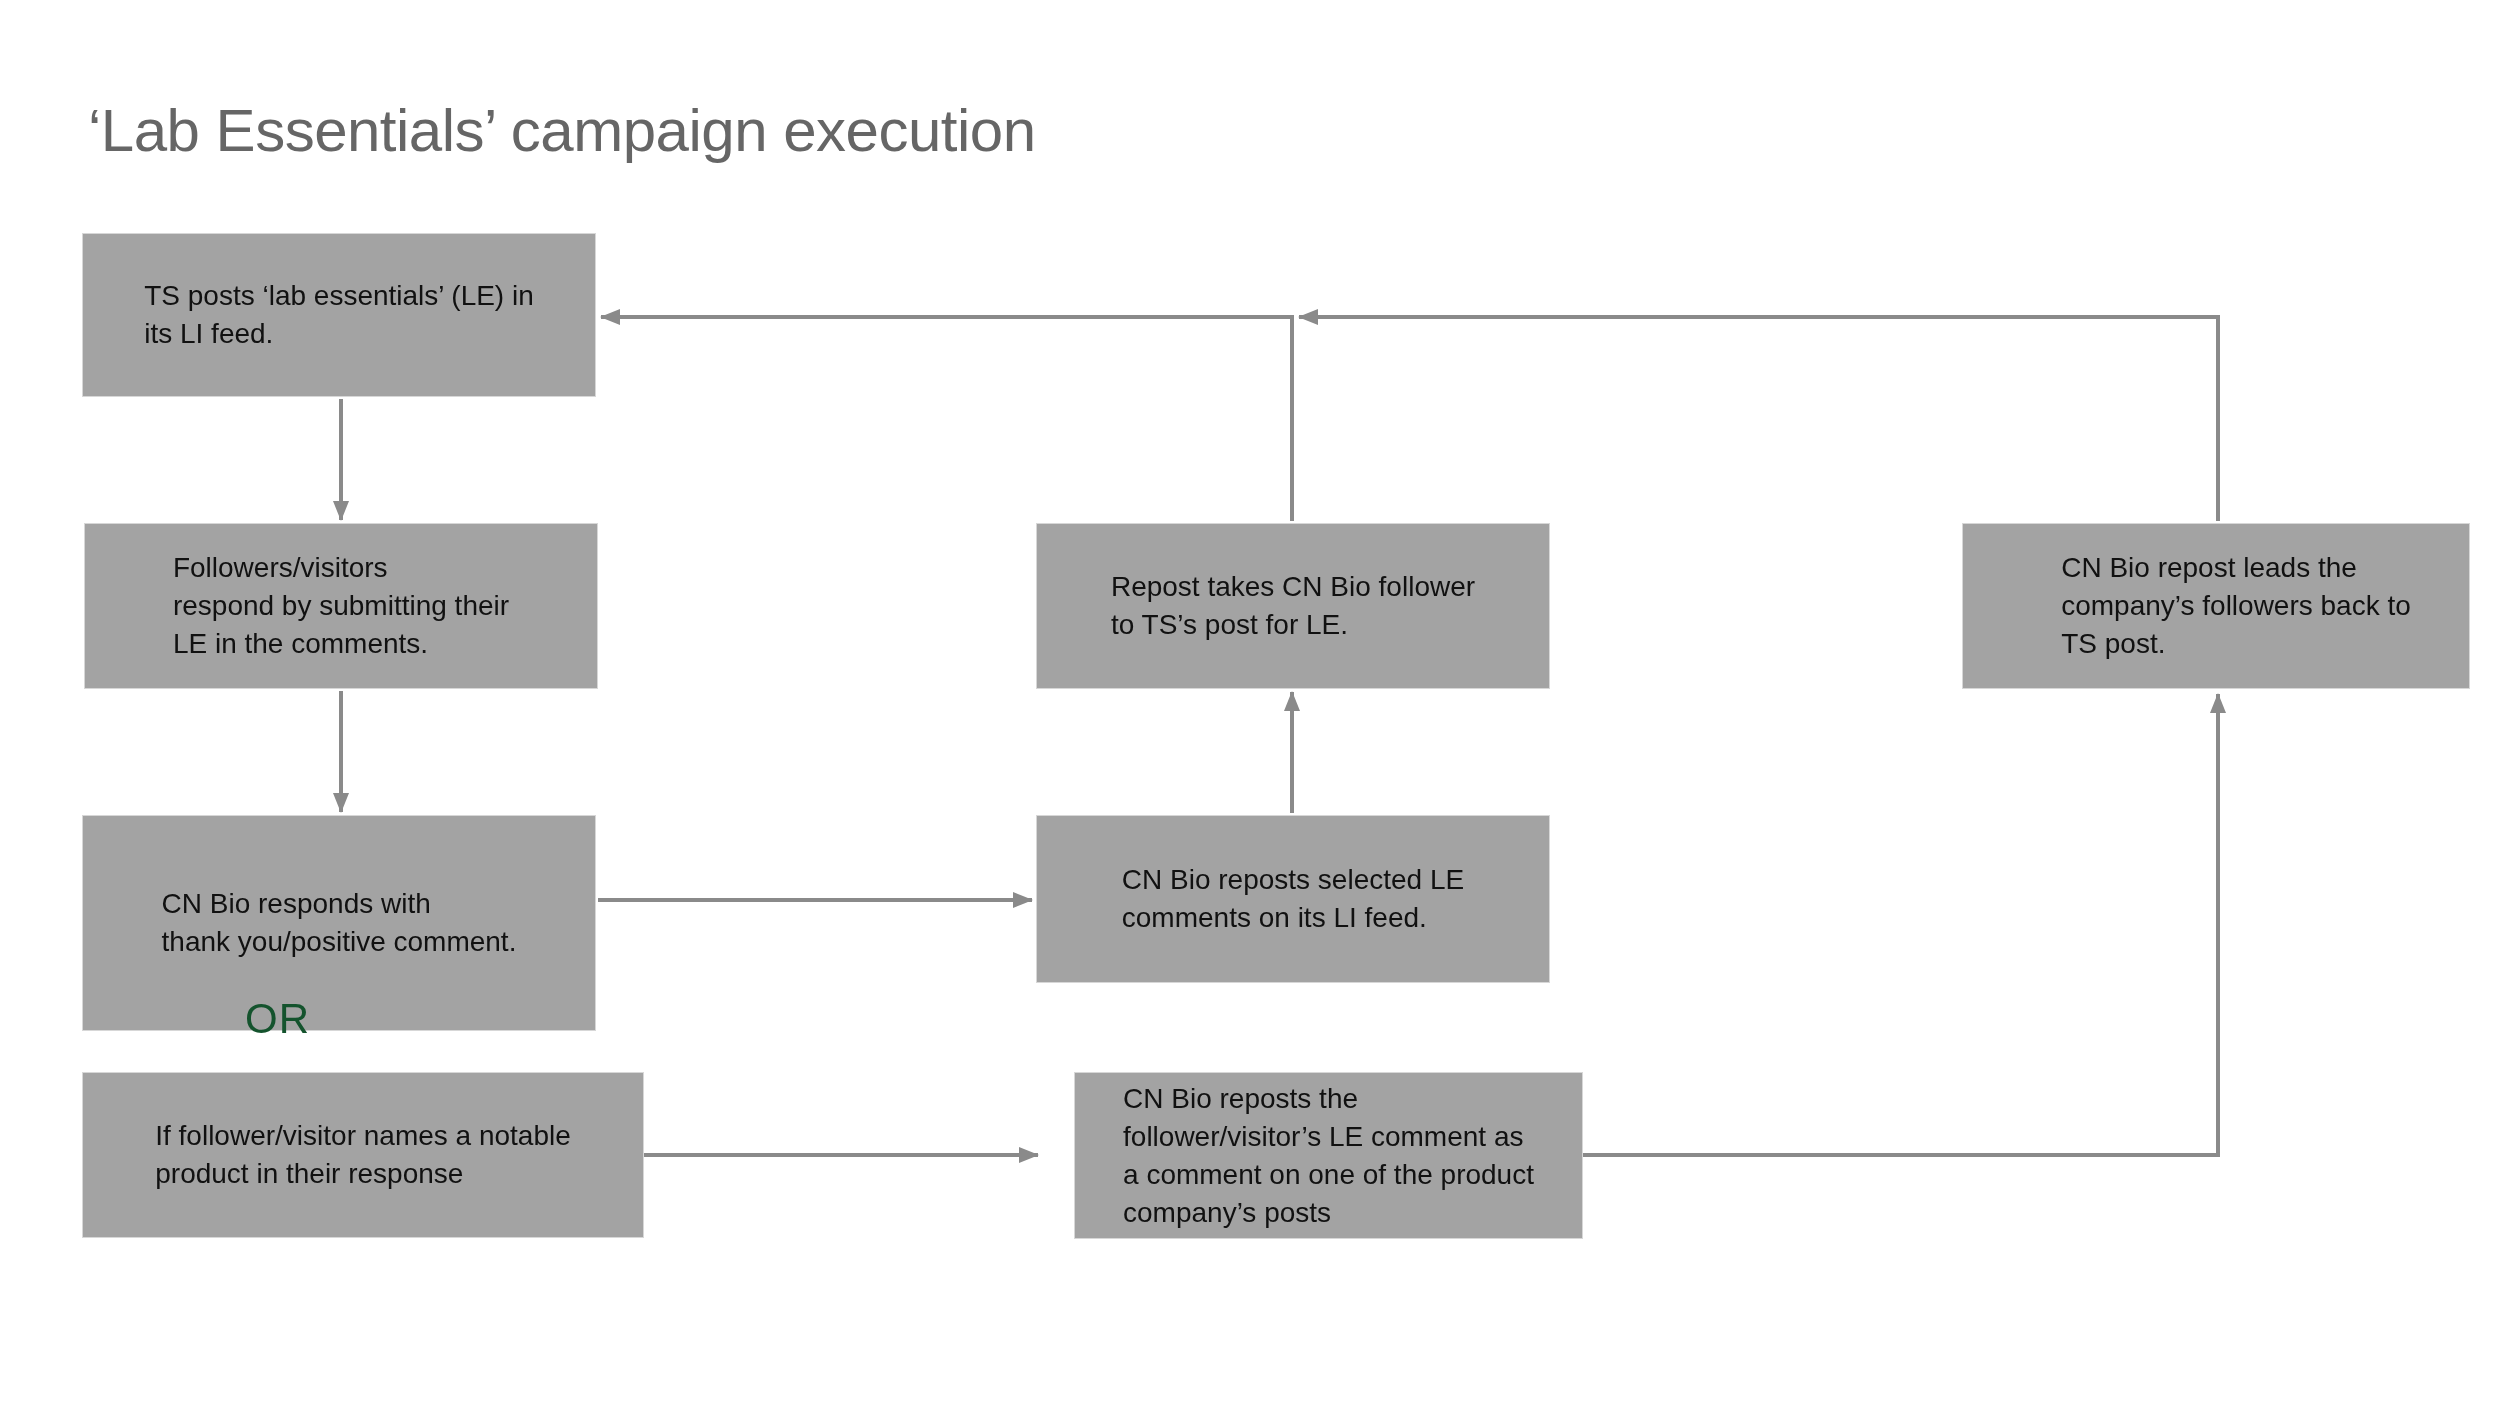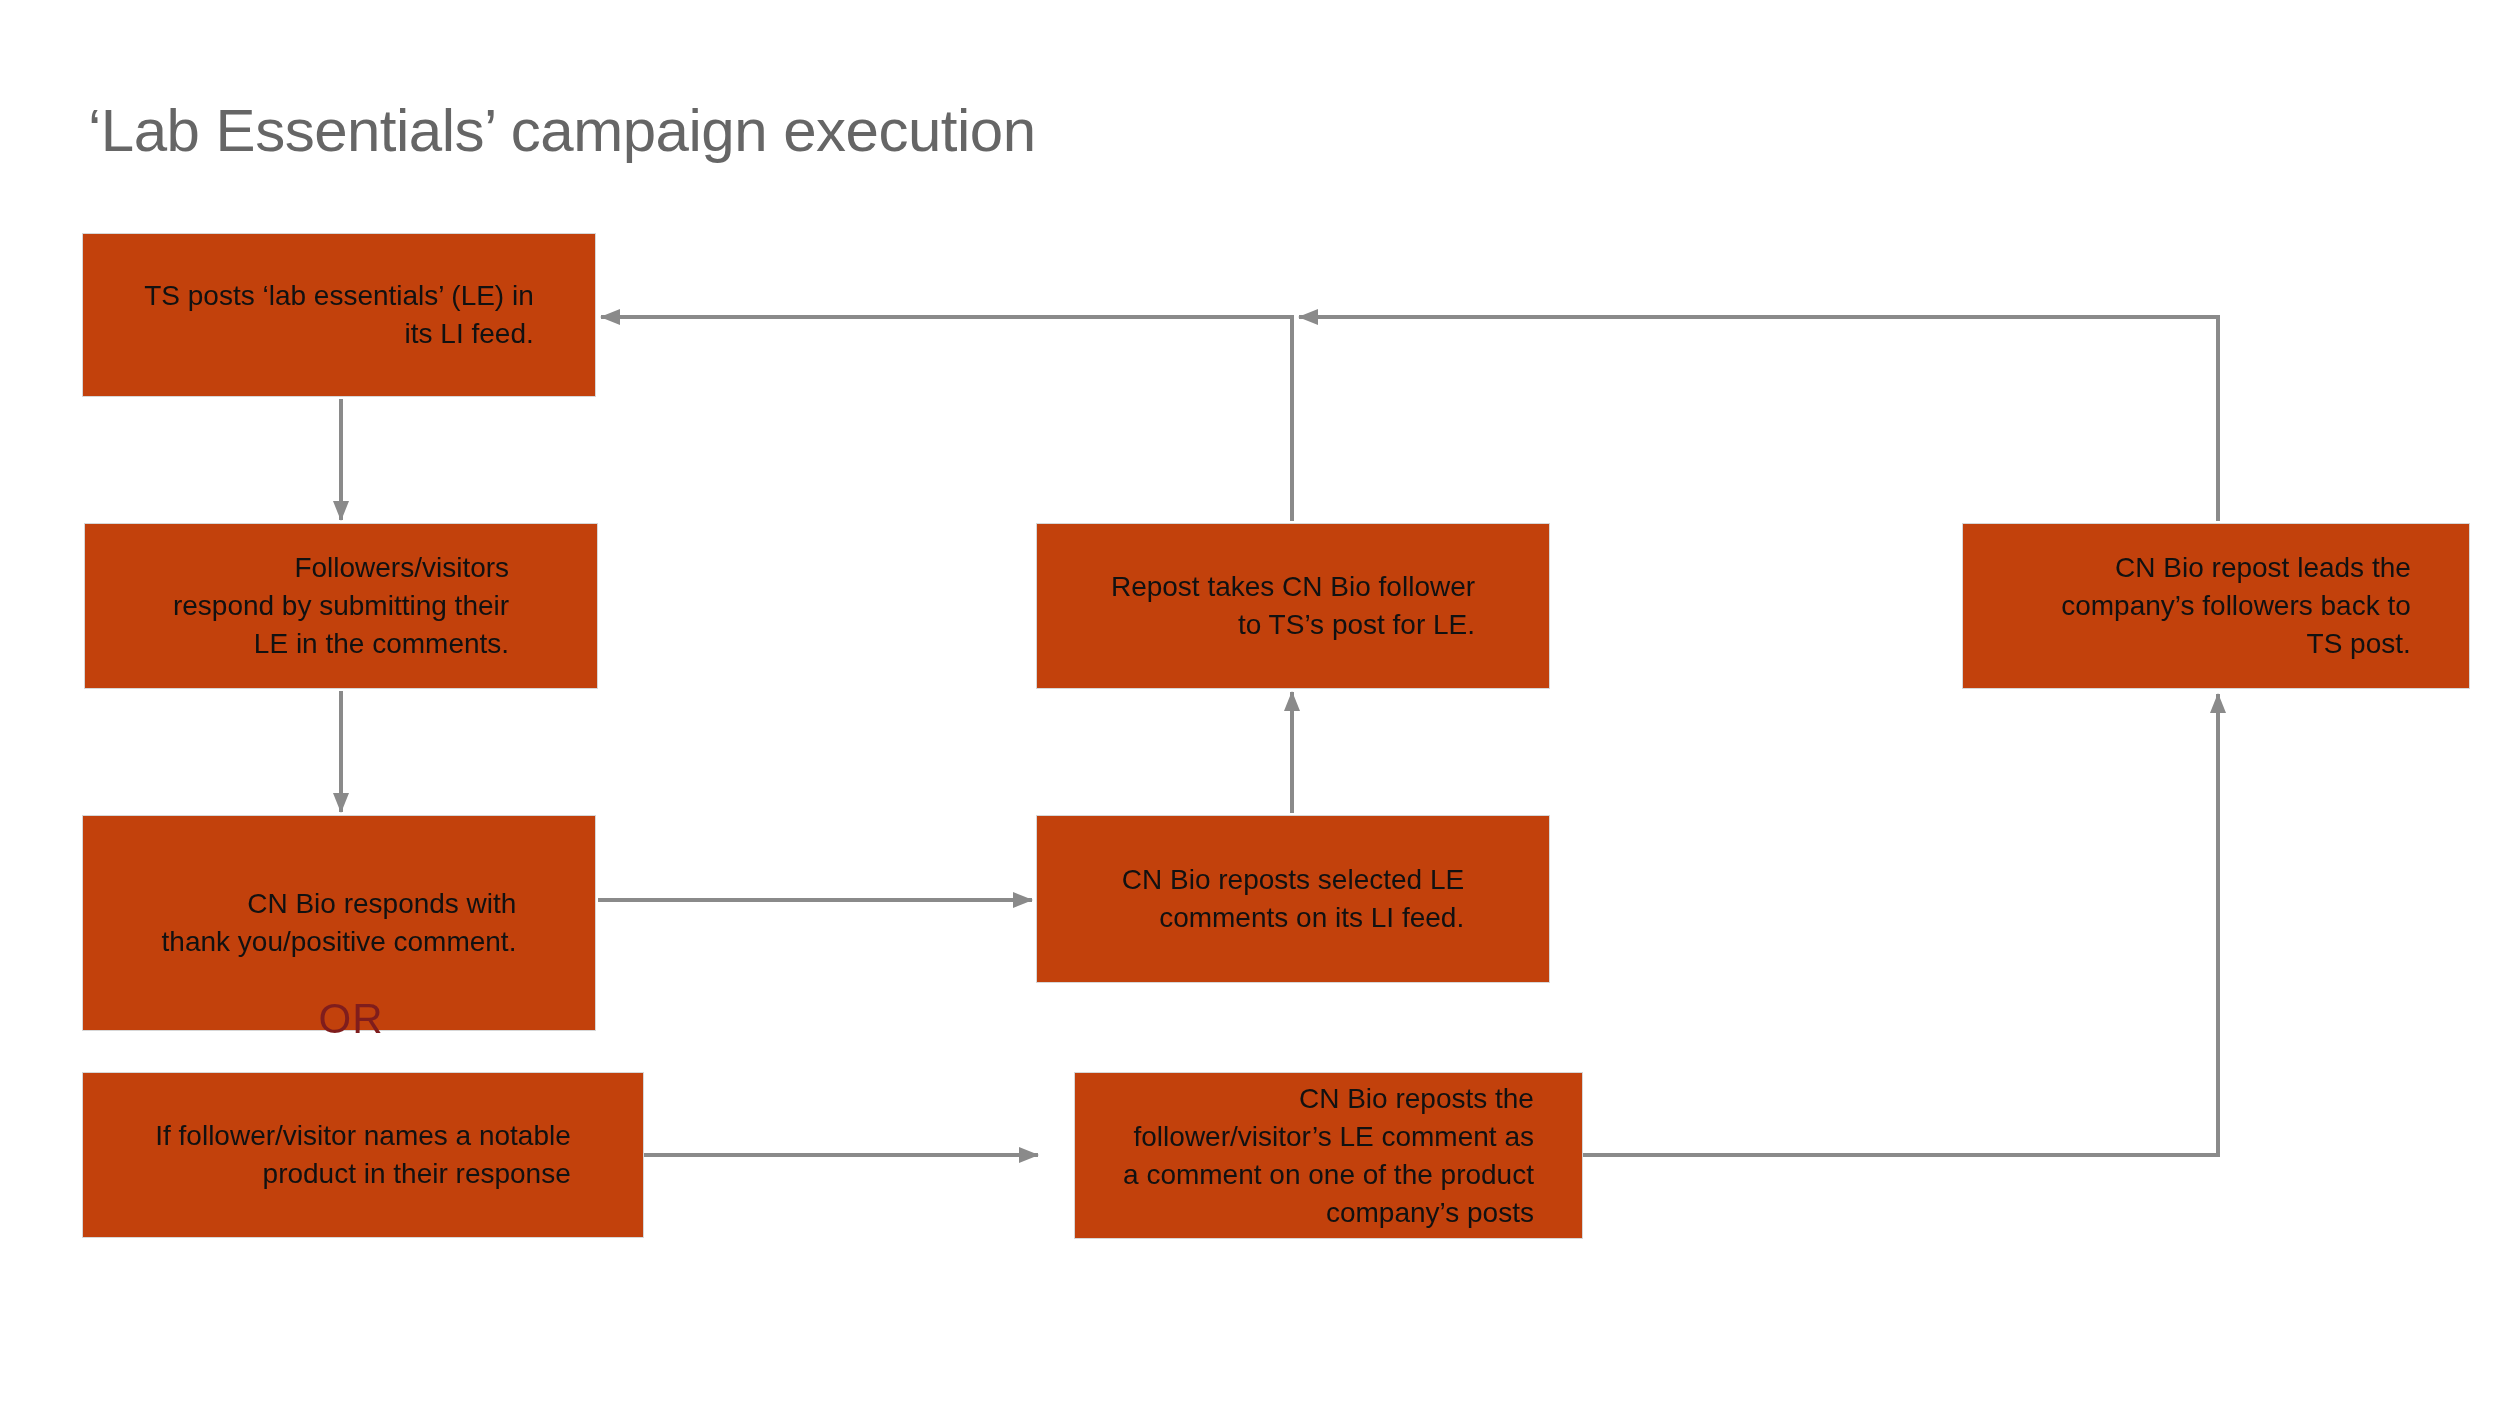--- a/index.html
+++ b/index.html
@@ -6,44 +6,44 @@
   body{width:2500px;height:1406px;font-family:"Liberation Sans",sans-serif;}
   #canvas{position:relative;width:2500px;height:1406px;background:#ffffff;overflow:hidden;}
 
   .slide-title{
     position:absolute;left:88px;top:96px;width:1400px;
     font-size:60px;line-height:70px;font-weight:400;color:#666666;
     letter-spacing:-0.5px;
   }
 
   .flow-box{
-    position:absolute;background:#c2410c;border:1.5px solid #d7d7d7;
-    display:flex;align-items:center;justify-content:center;text-align:right;
+    position:absolute;background:#a3a3a3;border:1.5px solid #d7d7d7;
+    display:flex;align-items:center;justify-content:center;text-align:left;
     box-sizing:border-box;
   }
   .box-label{
     white-space:pre-line;font-size:28px;line-height:38px;color:#111111;
     padding:0 10px;
   }
 
   
   .b-ts        {left:82px; top:233px; width:514px; height:164px;}
   .b-followers {left:84px; top:523px; width:514px; height:166px;}
   .b-responds  {left:82px; top:815px; width:514px; height:216px;}
   .b-names     {left:82px; top:1072px;width:562px; height:166px;}
   
   .b-repost-takes   {left:1036px;top:523px; width:514px; height:166px;}
   .b-reposts-sel    {left:1036px;top:815px; width:514px; height:168px;}
   .b-reposts-comment{left:1074px;top:1072px;width:509px; height:167px;}
   
   .b-leads-back{left:1962px;top:523px;width:508px;height:166px;padding-left:40px;}
 
   .or-label{
-    position:absolute;left:251px;top:996px;width:200px;text-align:center;
-    font-size:42px;line-height:46px;color:#7f1d1d;letter-spacing:1px;
+    position:absolute;left:245px;top:996px;width:200px;text-align:left;
+    font-size:42px;line-height:46px;color:#14532d;letter-spacing:1px;
   }
 
   .note-text{
     position:absolute;left:1565px;top:1182px;width:680px;text-align:center;
     font-size:28px;line-height:39px;color:#111111;white-space:pre-line;
   }
 
   #connectors{position:absolute;left:0;top:0;width:2500px;height:1406px;pointer-events:none;}
   #connectors polyline, #connectors line{fill:none;stroke:#8a8a8a;stroke-width:4;}
 </style>

